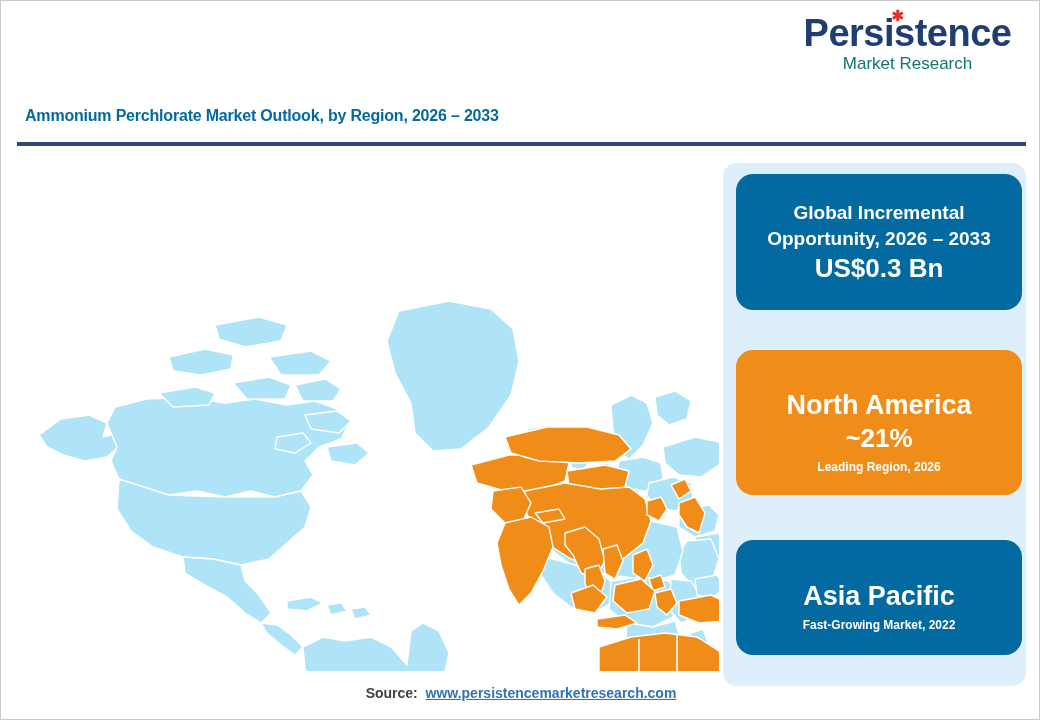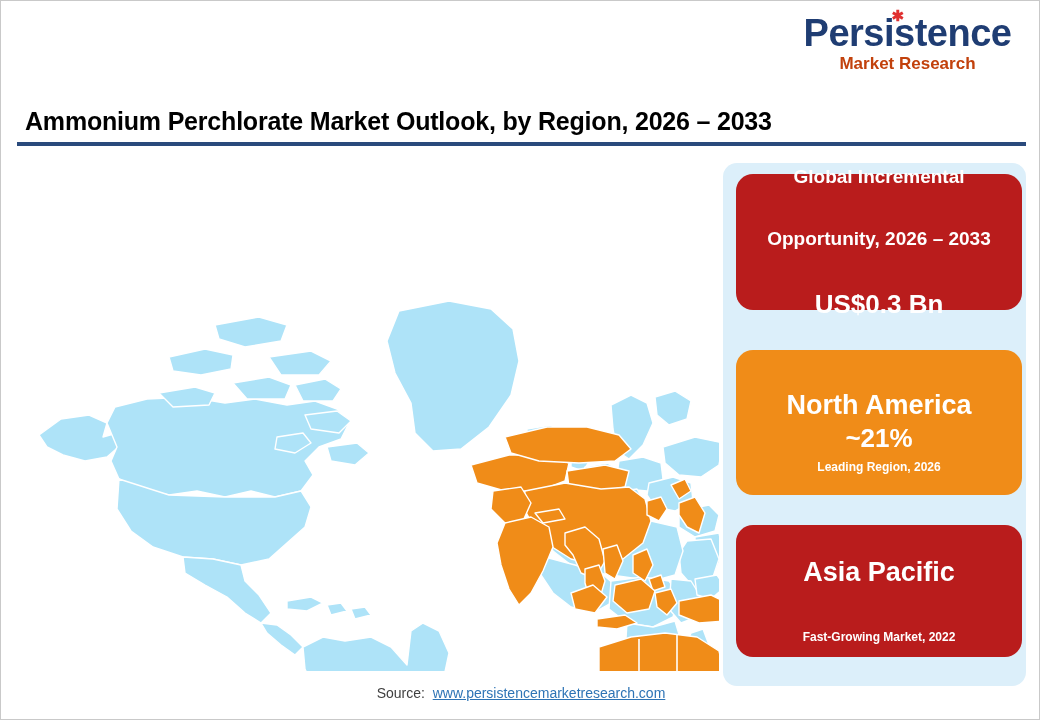--- a/index.html
+++ b/index.html
@@ -28,28 +28,28 @@
     font-size:38px; font-weight:bold; letter-spacing:-0.5px;
     color:#1F3D73; line-height:40px; white-space:nowrap;
     position:relative; display:inline-block;
   }
   #logo-star{
     position:absolute; left:88px; top:-3px;
     width:11px; height:11px; color:#E03030;
     font-size:15px; line-height:11px; font-weight:bold;
   }
   #logo-sub{
-    font-size:17px; font-weight:bold; color:#c2410c;
+    font-size:17px; font-weight:normal; color:#0f766e;
     line-height:19px; margin-top:1px; letter-spacing:0px;
   }
 
   
   #title{
     position:absolute; left:24px; top:106px;
-    font-size:25px; font-weight:bold; color:#000000;
+    font-size:16px; font-weight:bold; color:#0369a1;
     letter-spacing:-0.2px; white-space:nowrap;
   }
   #title-rule{
     position:absolute; left:16px; top:141px;
     width:1009px; height:4px; background:#2A4A7C;
   }
 
   
   #map-wrap{
     position:absolute; left:18px; top:160px;
@@ -65,35 +65,35 @@
     border-radius:14px;
   }
   .card{
     position:absolute; left:13px; width:286px;
     border-radius:17px;
     display:flex; flex-direction:column;
     align-items:center; justify-content:center;
     text-align:center; color:#ffffff;
     box-sizing:border-box; padding:6px 14px;
   }
-  .card.navy{background:#b91c1c;gap:36px;}
+  .card.navy{background:#0369a1;}
   .card.orange{background:#F08C18;}
   #card-1{top:11px;height:136px;}
   #card-2{top:187px;height:145px;}
-  #card-3{top:362px;height:132px;}
+  #card-3{top:377px;height:115px;}
 
   .c-small{font-size:19px;font-weight:bold;line-height:26px;}
   .c-big{font-size:26px;font-weight:bold;line-height:33px;}
   .c-xl{font-size:27px;font-weight:bold;line-height:34px;margin-top:22px;}
   .c-mid{font-size:12px;font-weight:bold;line-height:25px;}
 
   
   #source{
     position:absolute; left:0; top:684px; width:1040px;
-    text-align:center; font-size:14px; color:#3f3f3f;
+    text-align:center; font-size:14px; color:#3f3f3f;font-weight:bold;
   }
   #source-link{color:#2E74B5;text-decoration:underline;}
 </style>
 </head>
 <body>
 
 <div id="canvas">
 
   <div id="logo">
     <div id="logo-word">

